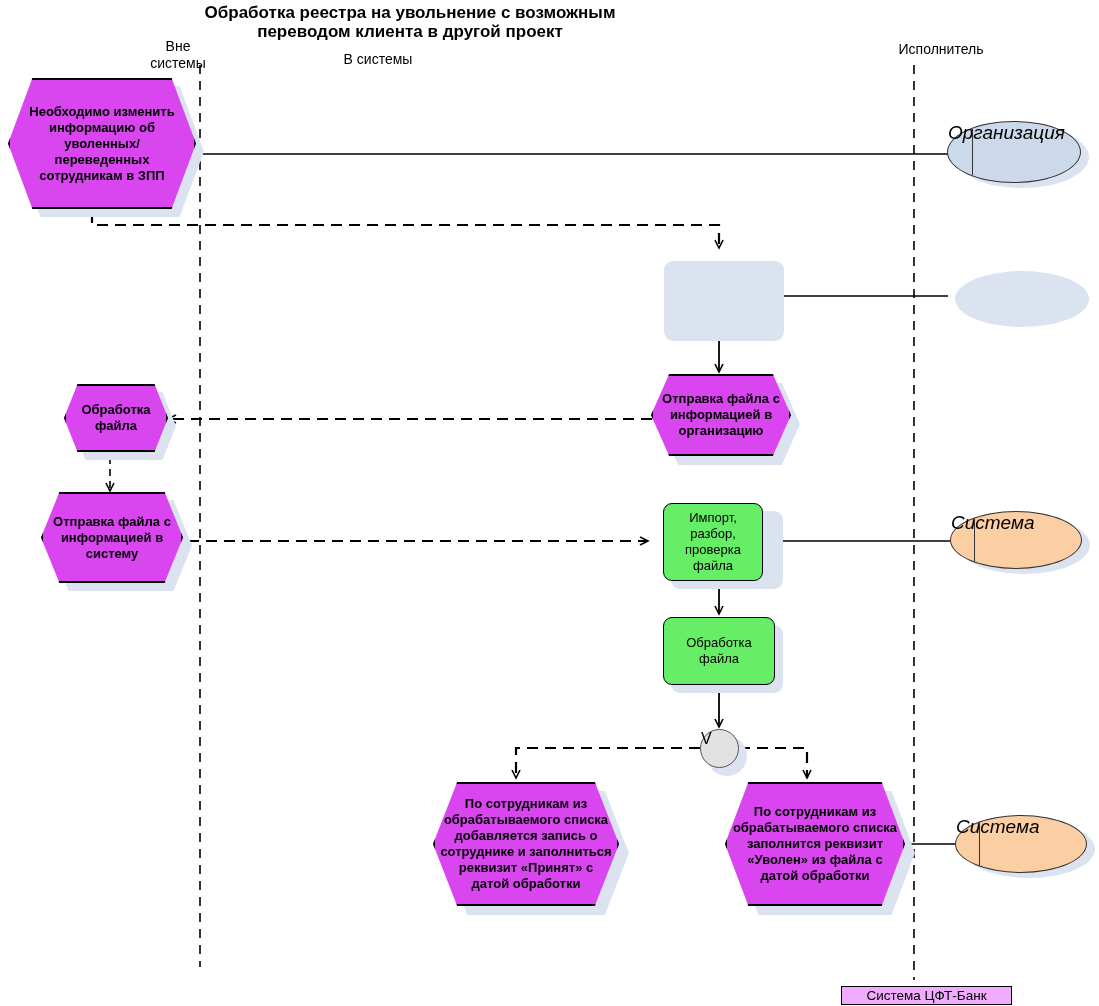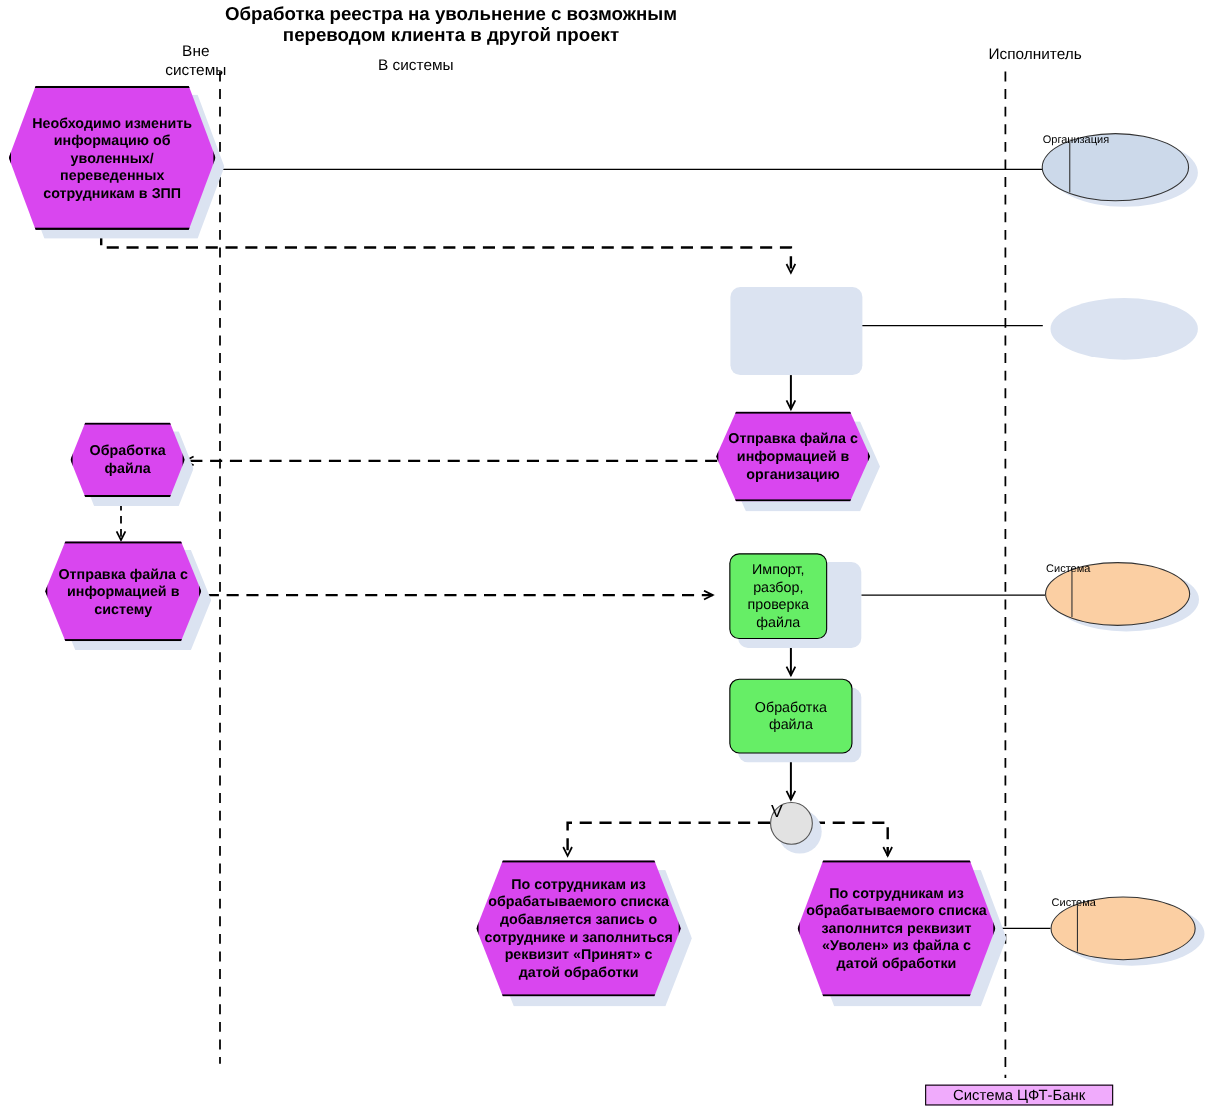--- a/index.html
+++ b/index.html
@@ -50,21 +50,21 @@
     position:absolute;background:#dbe3f1;border-radius:9px;z-index:0;
   }
   
   .actor{
     border:1.4px solid #333;border-radius:50%;position:absolute;
     box-sizing:border-box;
   }
   .actor-shadow{
     position:absolute;background:#dbe3f1;border-radius:50%;z-index:0;
   }
-  .actor .lbl{font-size:10px;}
+  .actor .lbl{font-size:19px;font-style:italic;}
   .actor .divider{
     position:absolute;left:18%;top:12%;height:76%;width:0;
     border-left:1.3px solid #333;z-index:4;
   }
   
   .decision{
     position:absolute;border:1.4px solid #555;background:#e2e2e2;
     border-radius:50%;box-sizing:border-box;
   }
   .decision .lbl{font-size:16px;}
@@ -156,21 +156,21 @@
   </div>
 
   <div class="hex-shadow" style="left:50px;top:500px;width:142px;height:91px;"></div>
   <div class="node hex" style="left:41px;top:492px;width:142px;height:91px;z-index:2;">
     <div class="lbl">Отправка файла с
 информацией в
 систему</div>
   </div>
 
   <div class="proc-shadow" style="left:671px;top:511px;width:112px;height:78px;"></div>
-  <div class="node proc" style="left:663px;top:503px;width:89px;height:78px;z-index:2;">
+  <div class="node proc" style="left:663px;top:503px;width:100px;height:78px;z-index:2;">
     <div class="lbl">Импорт,
 разбор,
 проверка
 файла</div>
   </div>
 
   <div class="proc-shadow" style="left:671px;top:625px;width:112px;height:68px;"></div>
   <div class="node proc" style="left:663px;top:617px;width:112px;height:68px;z-index:2;">
     <div class="lbl">Обработка
 файла</div>

